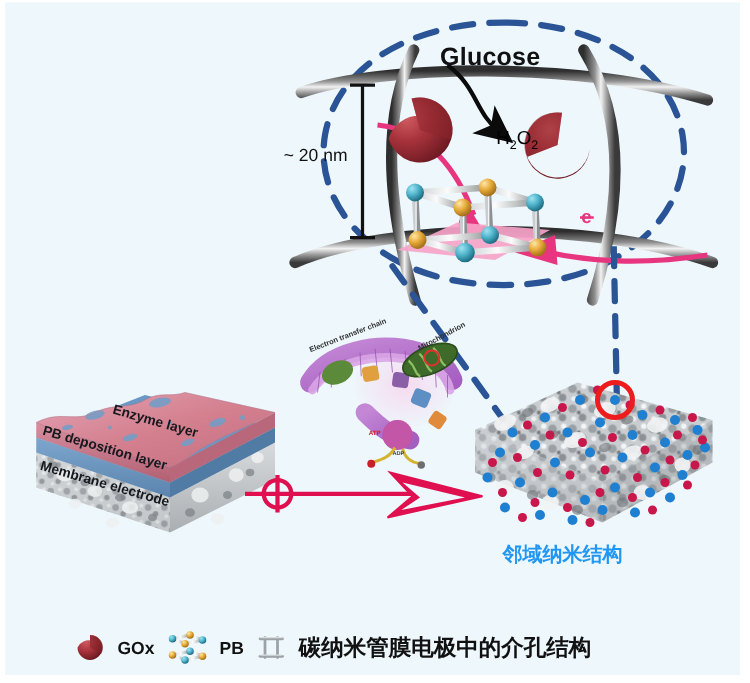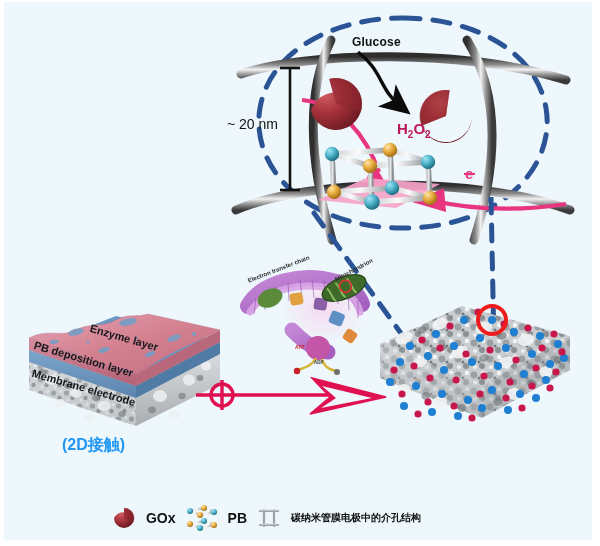--- a/index.html
+++ b/index.html
@@ -21,31 +21,31 @@
     height: 538px;
     background: #edf7fc;
     overflow: hidden;
   }
   .abs { position: absolute; }
   svg { display: block; }
 
   
   .lbl-glucose {
     left: 348px; top: 33px;
-    font-size: 12px; font-weight: bold; color: #111111;
+    font-size: 20px; font-weight: bold; color: #111111;
     letter-spacing: .2px;
   }
   .lbl-scale {
     left: 223px; top: 114px;
     font-size: 14px; font-weight: normal; color: #111111;
     white-space: nowrap;
   }
   .lbl-h2o2 {
-    left: 393px; top: 118px;
-    font-size: 15px; font-weight: bold; color: #be185d;
+    left: 393px; top: 100px;
+    font-size: 15px; font-weight: normal; color: #000000;
     white-space: nowrap;
   }
   .lbl-h2o2 sub { font-size: 10px; }
   .lbl-eminus {
     left: 461px; top: 163px;
     font-size: 15px; font-weight: bold; color: #e8357f;
   }
   .lbl-eminus span.bar {
     position: absolute; left: -1px; top: 8px;
     width: 11px; height: 2px; background: #e8357f;
@@ -76,21 +76,21 @@
   
   #legend {
     left: 0; top: 500px; width: 524px;
     display: flex; align-items: center; justify-content: center;
     gap: 9px;
   }
   .legend-text {
     font-size: 14px; font-weight: bold; color: #111111;
     white-space: nowrap;
   }
-  .legend-cn { font-size: 10px; font-weight: bold; color: #111111; }
+  .legend-cn { font-size: 18px; font-weight: bold; color: #111111; }
   .legend-icon { display: block; }
 </style>
 </head>
 <body>
 
 <div id="figure">
 
   <svg class="abs" style="left:210px; top:10px;" width="378" height="240" viewBox="0 0 378 240">
 
     <defs>
@@ -295,21 +295,20 @@
                C178,42 160,48 146,56 C130,64 126,70 112,76
                C96,68 84,70 68,62 C48,52 26,50 5,40 Z" fill="none" stroke="#b7788a" stroke-width=".8" opacity=".6"></path>
     </g>
   </svg>
 
   <div class="abs stack-txt" style="left:88px; top:320px; transform:rotate(16deg);">Enzyme layer</div>
   <div class="abs stack-txt" style="left:32px; top:337px; transform:rotate(16deg);">PB deposition layer</div>
   <div class="abs stack-txt" style="left:30px; top:365px; transform:rotate(16deg);">Membrane electrode</div>
 
   <div class="abs cn-label cn-left">
-    <div>(2D接触)</div>
   </div>
 
   <svg class="abs" style="left:228px; top:258px;" width="150" height="122" viewBox="0 0 150 122">
     <defs>
       <radialGradient id="glow" cx="50%" cy="50%" r="55%">
         <stop offset="0%" stop-color="#f7d9ef" stop-opacity=".95"></stop>
         <stop offset="100%" stop-color="#f7d9ef" stop-opacity="0"></stop>
       </radialGradient>
       <linearGradient id="memGrad" x1="0" y1="0" x2="1" y2="1">
         <stop offset="0%" stop-color="#c487d6"></stop>
@@ -486,20 +485,21 @@
       <circle cx="44" cy="124" r="3.6"></circle>
         <circle cx="98" cy="128" r="3.6"></circle>
       <circle cx="148" cy="118" r="3.6"></circle>
         <circle cx="176" cy="98" r="3.6"></circle>
     </g>
 
     <circle cx="118" cy="30" r="14" fill="none" stroke="#ee1c1c" stroke-width="4"></circle>
   </svg>
 
   <div class="abs cn-label cn-right">
+    <div>邻域纳米结构</div>
   </div>
 
   <div class="abs" id="legend">
 
     <svg class="legend-icon" width="26" height="24" viewBox="0 0 26 24">
       <defs>
         <radialGradient id="legEnz" cx="34%" cy="28%" r="75%">
           <stop offset="0%" stop-color="#cf5b62"></stop>
           <stop offset="50%" stop-color="#a8333c"></stop>
           <stop offset="100%" stop-color="#6b1820"></stop>

